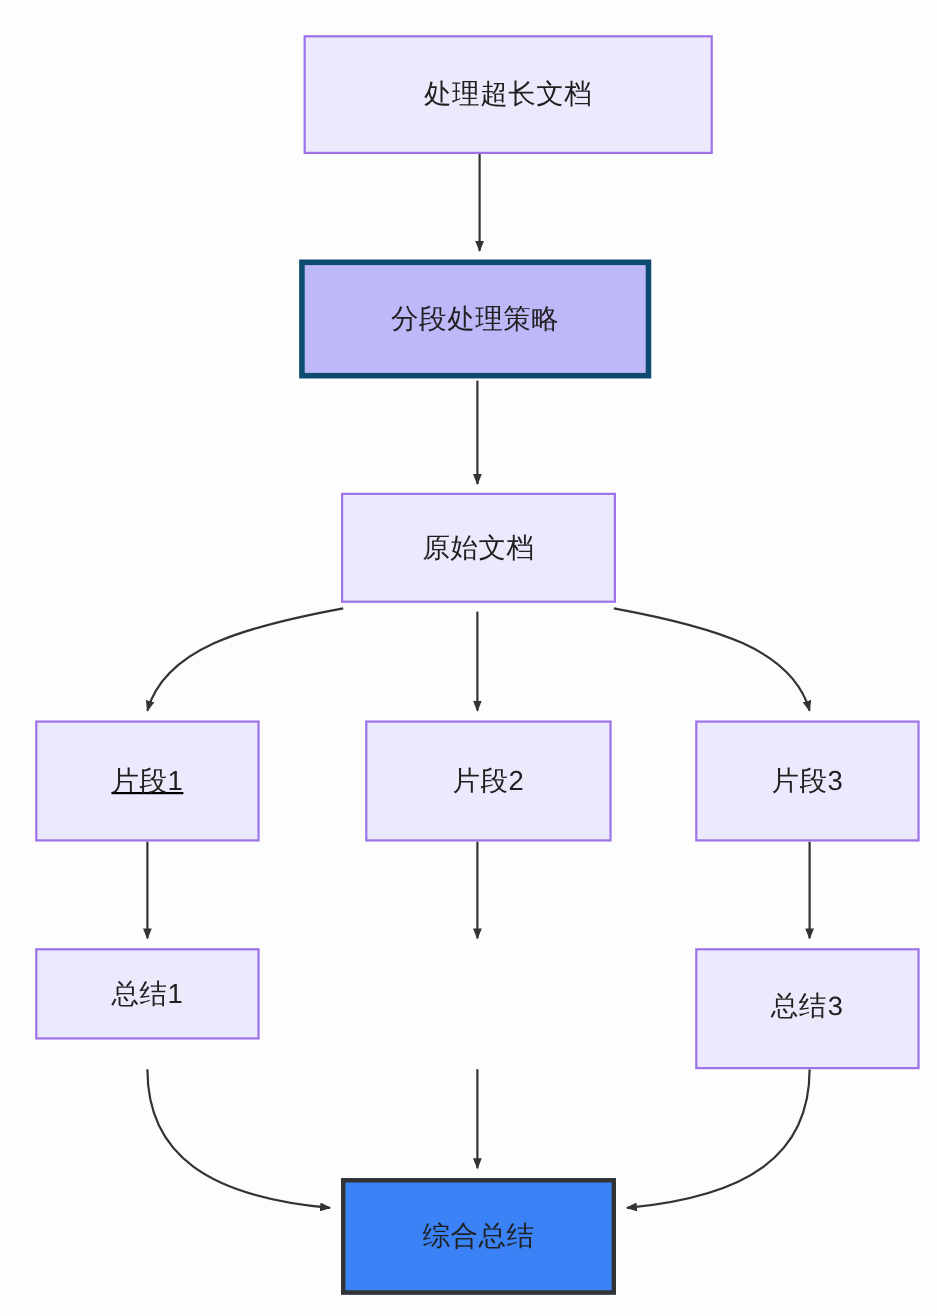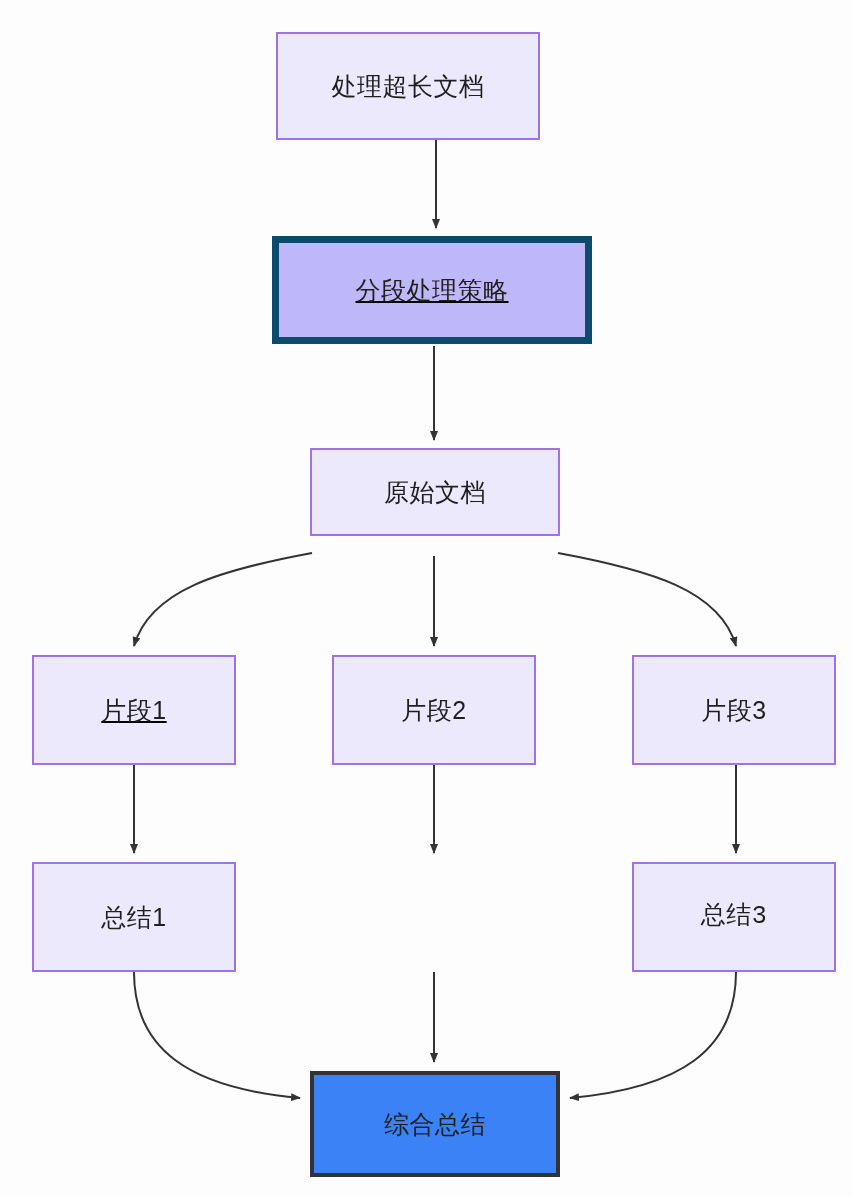--- a/index.html
+++ b/index.html
@@ -48,38 +48,37 @@
     white-space: nowrap;
   }
   
   .node.plain {
     background: #ece9fc;
     border: 2px solid #9f73e8;
   }
   
   .node.emph {
     background: #bfb8f8;
-    border: 7px solid #0c4a6e;
-    text-decoration: underline;
+    border: 5px solid #0c4a6e;
   }
   .node.result {
     background: #3b82f6;
     border: 4px solid #333333;
   }
 
   
-  #node-long-doc      { left: 276px; top: 32px;   width: 264px; height: 108px; }
+  #node-long-doc      { left: 276px; top: 32px;   width: 372px; height: 108px; }
   #node-chunk-strategy{ left: 272px; top: 236px;  width: 320px; height: 108px; }
-  #node-source-doc    { left: 310px; top: 448px;  width: 250px; height: 88px; }
+  #node-source-doc    { left: 310px; top: 448px;  width: 250px; height: 100px; }
 
   #node-fragment-1    { left: 32px;  top: 655px;  width: 204px; height: 110px; text-decoration: underline; }
-  #node-fragment-2    { left: 332px; top: 655px;  width: 204px; height: 110px; }
+  #node-fragment-2    { left: 332px; top: 655px;  width: 224px; height: 110px; }
   #node-fragment-3    { left: 632px; top: 655px;  width: 204px; height: 110px; }
 
-  #node-summary-1     { left: 32px;  top: 862px;  width: 204px; height: 110px; }
+  #node-summary-1     { left: 32px;  top: 862px;  width: 204px; height: 83px; }
   #node-summary-2     { left: 332px; top: 862px;  width: 204px; height: 110px; }
   #node-summary-3     { left: 632px; top: 862px;  width: 204px; height: 110px; font-family: Liberation Mono, monospace; }
 
   #node-final-summary { left: 310px; top: 1071px; width: 250px; height: 106px; }
 </style>
 </head>
 <body>
 
 <div id="diagram-root">
 

